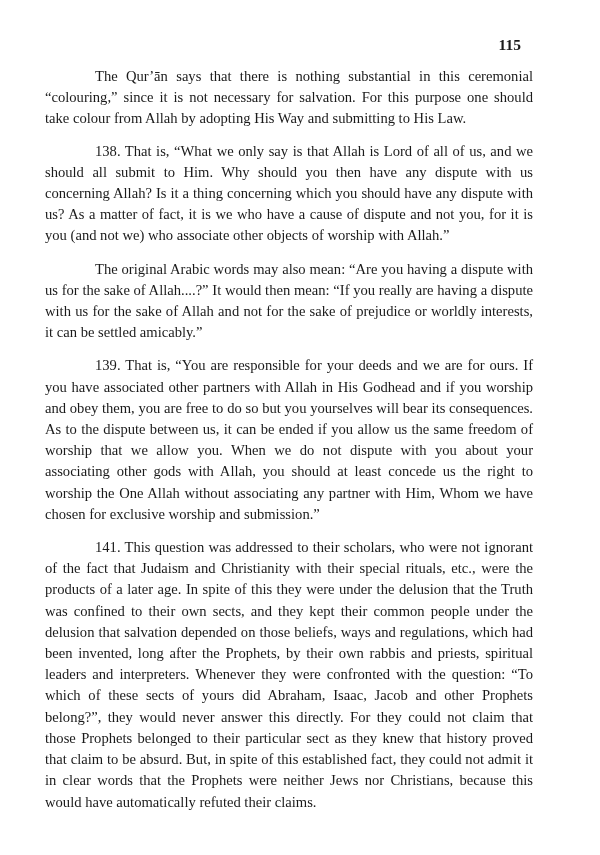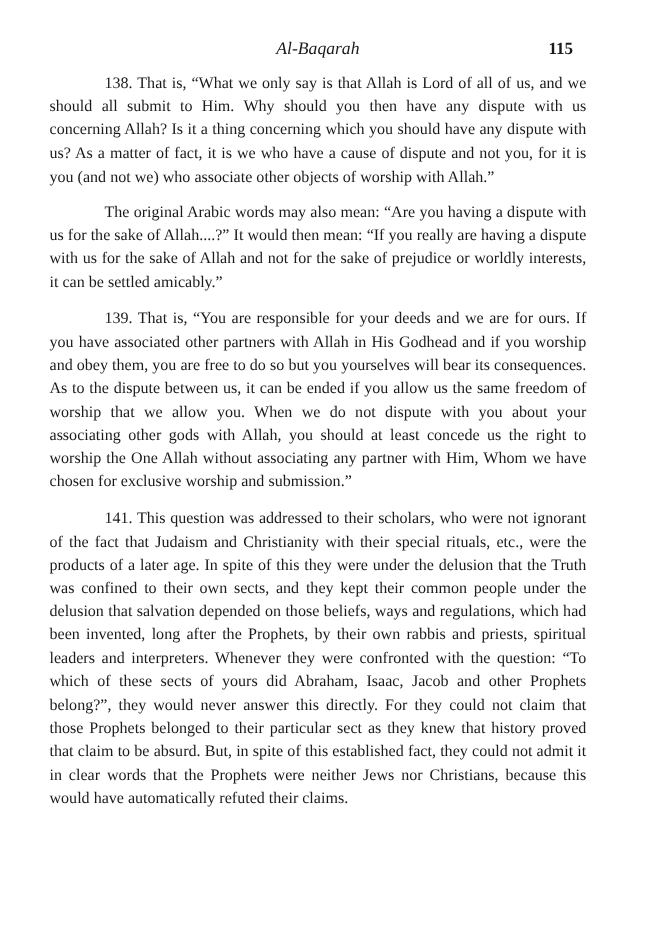--- a/index.html
+++ b/index.html
@@ -16,23 +16,23 @@
   .body { position: absolute; top: 66px; left: 0; width: 488px; font-size: 14.6px; line-height: 21.2px; }
   .para { margin: 0 0 12px 0; text-align: justify; text-align-last: left; }
   .para.indent { text-indent: 50px; }
   .para:first-child { margin-bottom: 11px; }
 </style>
 </head>
 <body>
 
 <div class="page">
   <div class="running-head">
-    <span class="running-title">Al-Baqarah</span>
     <span class="page-number">115</span>
   </div>
 
   <div class="body">
+    <p class="para indent">The  Qur’ān says that there is nothing substantial in this ceremonial “colouring,” since it is not necessary for salvation. For this purpose one should take colour from Allah by adopting His Way and submitting to His Law.</p>
     <p class="para indent">138.  That is, “What we only say is that Allah is Lord of all of us, and we should  all submit to Him. Why should you then have any dispute with us concerning  Allah? Is it a thing concerning which you should have any dispute with us?  As  a matter of fact, it is we who have a cause of dispute and not you, for it is you (and not we) who associate other objects of worship with Allah.”</p>
     <p class="para indent">The original Arabic words may also mean: “Are you having a dispute with us for the sake of Allah....?” It would then mean: “If you really are having a dispute with us for the sake of Allah and not for the sake of prejudice or worldly interests, it can be settled amicably.”</p>
     <p class="para indent">139.  That is, “You are responsible for your deeds and we are for ours. If you have  associated other partners with Allah in His Godhead and if you worship and obey them, you are free to do so but you yourselves will bear its consequences. As to the dispute between us, it can be ended if you allow us the same freedom of worship that we allow you. When we do not dispute with you about your associating other gods with Allah, you should at least concede us the right to worship the One Allah without associating any partner with Him, Whom we have chosen for exclusive worship and submission.”</p>
     <p class="para indent">141.  This question was addressed to their scholars, who were not ignorant of the fact that Judaism and Christianity with their special rituals, etc., were the products  of a later age. In spite of this they were under the delusion that the Truth was confined to their own sects, and they kept their common people under the delusion that salvation depended on those beliefs, ways and regulations, which had been invented, long after the Prophets, by their own rabbis and priests, spiritual leaders and interpreters. Whenever they were confronted with the question: “To which of these sects of yours did Abraham, Isaac, Jacob and other Prophets belong?”, they would never answer this directly. For they could not claim that those Prophets belonged to their particular sect as they knew that history proved that claim to be absurd. But, in spite of this established fact, they could not admit it in clear words that the Prophets were neither Jews nor Christians, because this would have automatically refuted their claims.</p>
   </div>
 </div>
 
 </body></html>

